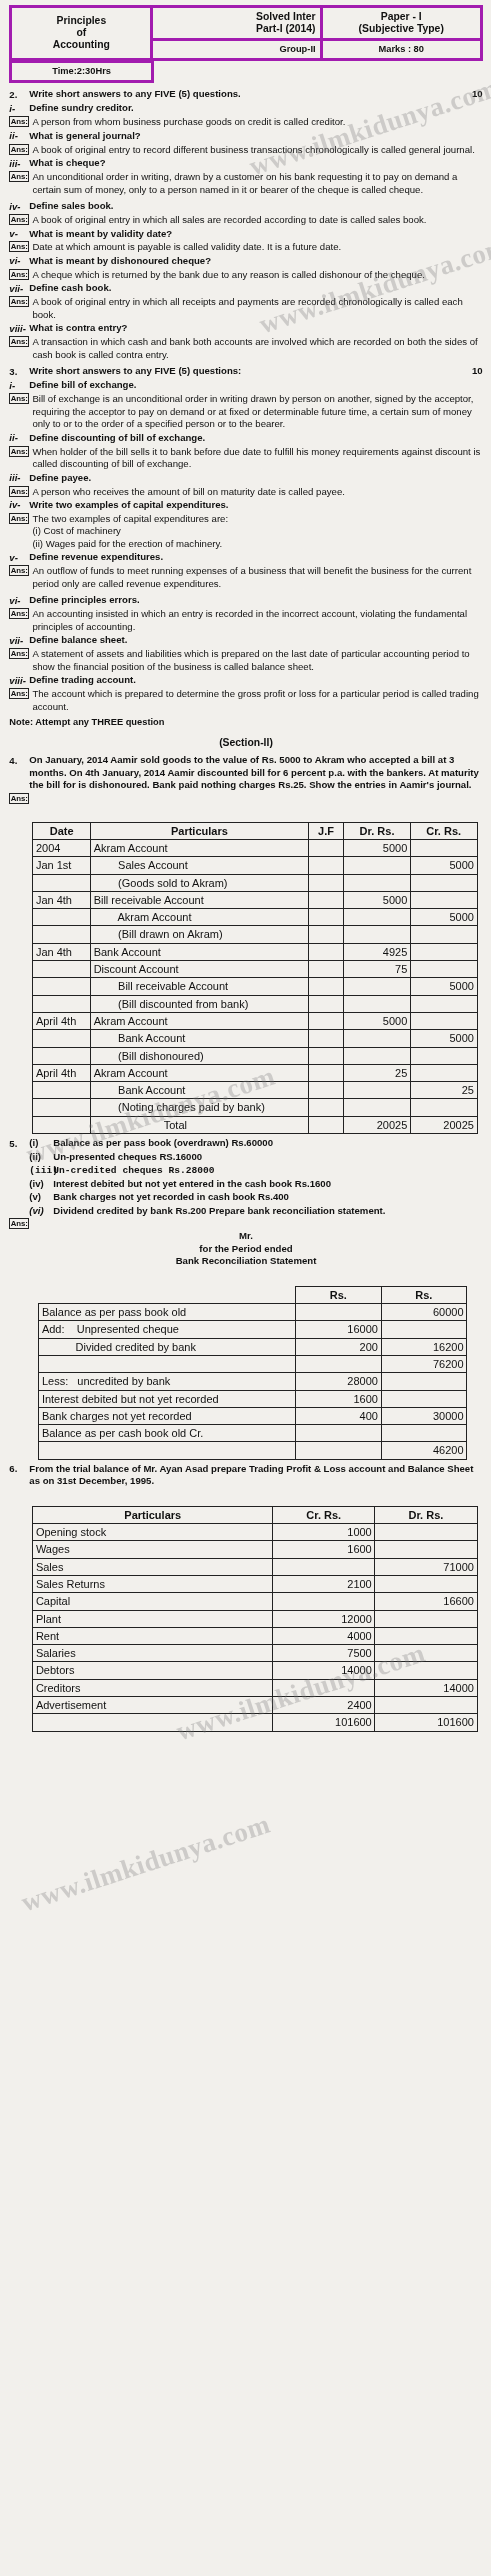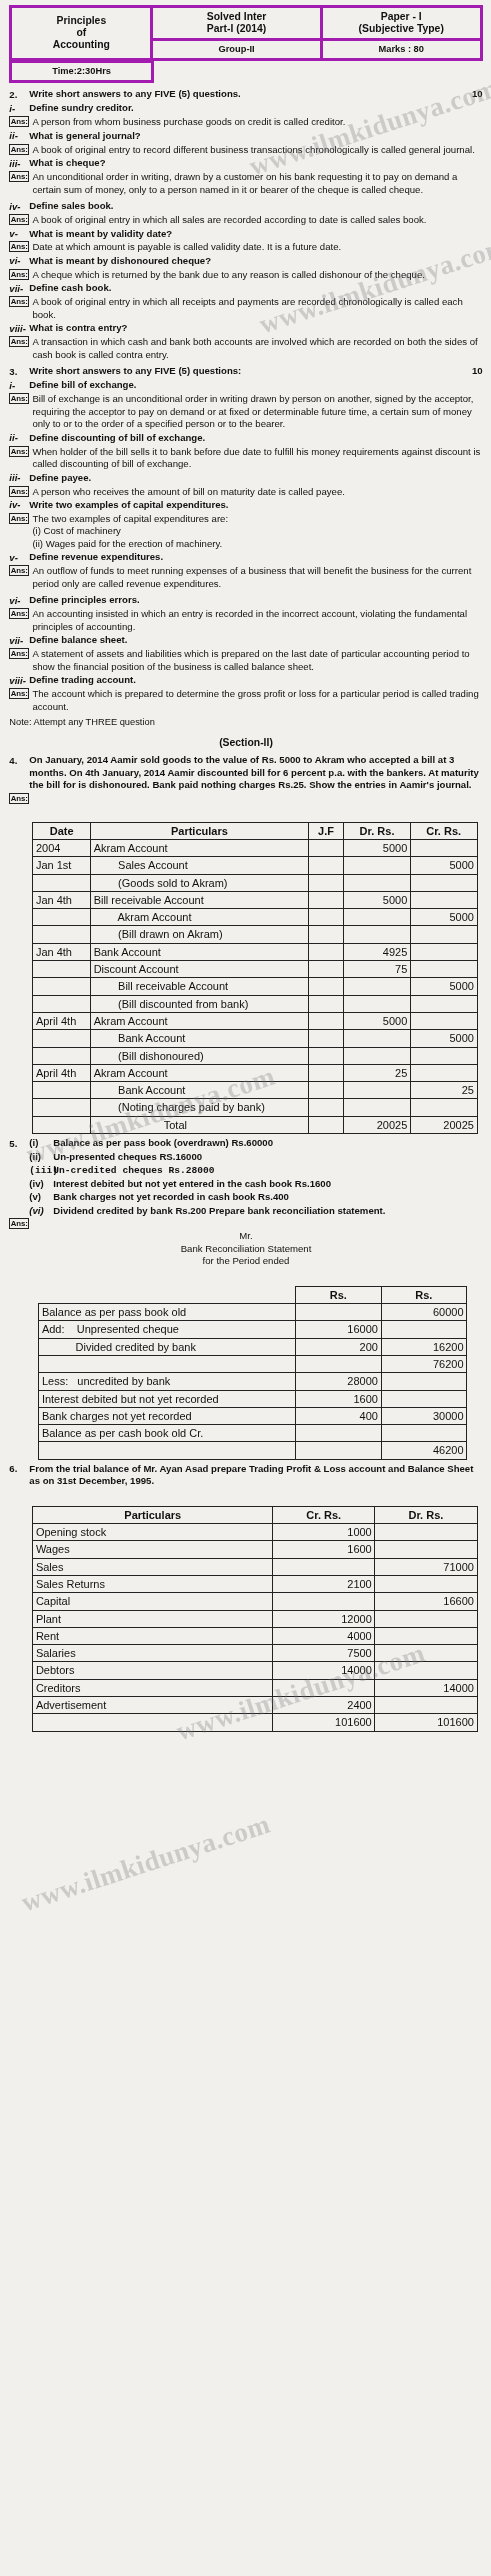--- a/index.html
+++ b/index.html
@@ -40,21 +40,21 @@
     table-layout: fixed;
   }
   table.hdr td {
     border: 3px solid #a21caf;
     padding: 3.1px 4.2px;
     text-align: center;
     vertical-align: middle;
     line-height: 1.15;
   }
   .hdr .left { width: 30%; }
-  .hdr .mid  { width: 36%; }
+  .hdr .mid  { width: 36%; text-align: right; }
   .hdr .right{ width: 34%; }
   .hdr .small { font-size: 9.3px; }
   
   .content { margin-top: 5.2px; font-size: 9.6px; line-height: 1.30; }
   .row { display: flex; align-items: flex-start; margin-bottom: 1px; }
   .num {
     width: 20px; min-width: 20px; font-weight: bold; text-align: left;
     padding-top: 0.5px;
   }
   .num.sub { width: 20px; min-width:20px; font-weight: bold; font-style: italic;}
@@ -62,21 +62,21 @@
     width: 20px; min-width: 20px;
     border: 0.8px solid #222;
     font-weight: bold;
     font-size: 7.8px;
     text-align: center;
     height: 11px; line-height: 9.3px;
     margin-right: 3.1px;
     background: transparent;
   }
   .txt { flex: 1; }
-  .b { font-weight: normal; }
+  .b { font-weight: bold; }
   .q { font-weight: bold; }
   .marks { float: right; font-weight: bold; }
   .center { text-align: center; }
   .sect { text-align: center; font-weight: bold; font-size: 10.4px; margin: 7.3px 0 5.2px 0; }
   .note { margin-top: 3.1px; font-size: 9.3px; }
   
   table.grid {
     width: 100%;
     border-collapse: collapse;
     font-size: 11px;
@@ -512,22 +512,22 @@
         <span style="flex:1;">Dividend credited by bank Rs.200 Prepare bank reconciliation statement.</span>
       </div>
     </div>
 
     <div class="row">
       <div class="ansbox">Ans:</div>
       <div class="txt"></div>
     </div>
 
     <div class="center b">Mr.</div>
+    <div class="center b">for the Period ended</div>
     <div class="center b">Bank Reconciliation Statement</div>
-    <div class="center b">for the Period ended</div>
 
     <div class="tbl-wrap2">
       <table class="grid">
         <colgroup>
             <col style="width:60%">
             <col style="width:20%">
             <col style="width:20%">
           </colgroup>
         <thead>
           <tr>

